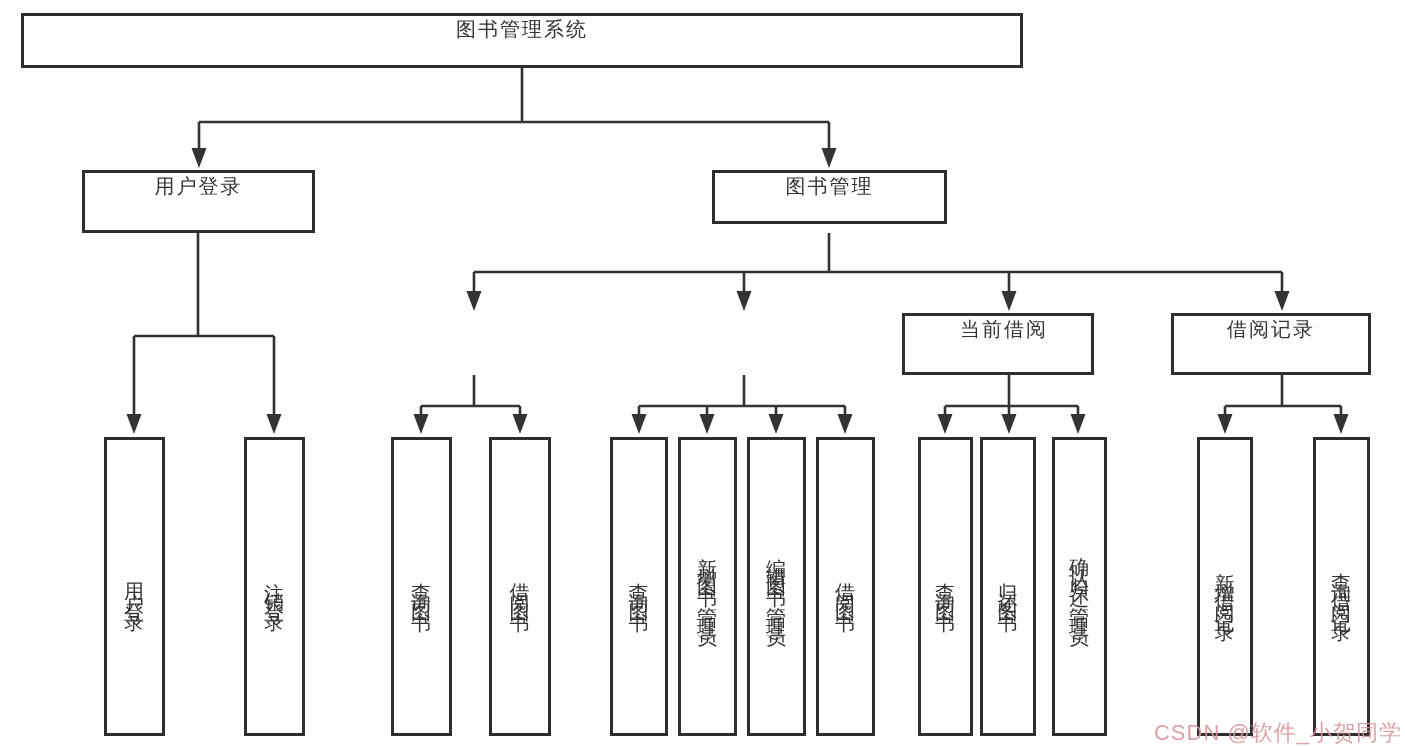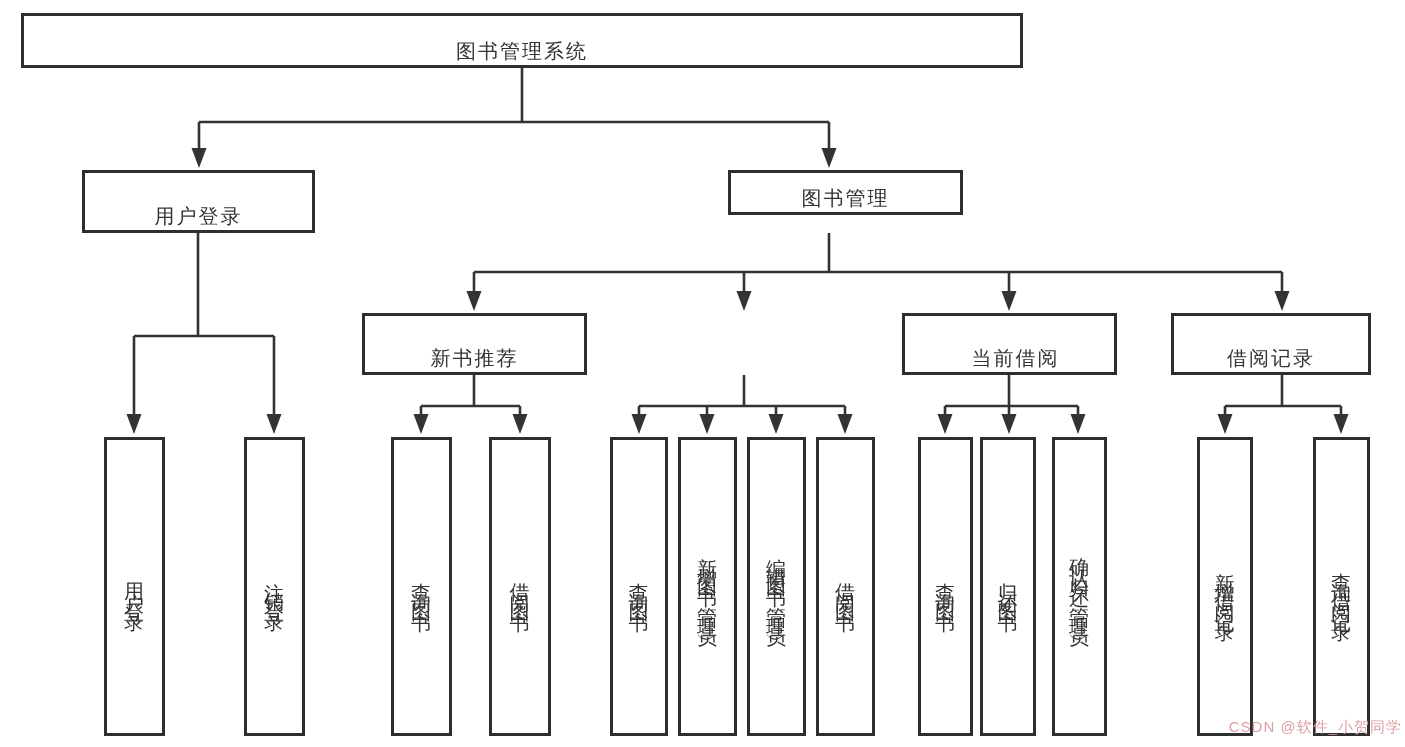--- a/index.html
+++ b/index.html
@@ -20,21 +20,21 @@
     left: 0; top: 0;
     width: 1405px; height: 747px;
     z-index: 1;
   }
   .hbox {
     position: absolute;
     box-sizing: border-box;
     border: 3px solid #2e2e2e;
     background: #ffffff;
     display: flex;
-    align-items: flex-end;
+    align-items: flex-start;
     justify-content: center;
     font-size: 20px;
     letter-spacing: 2px;
     color: #333333;
     z-index: 2;
   }
   .leaf {
     position: absolute;
     top: 437px;
     height: 299px;
@@ -52,21 +52,21 @@
     font-size: 20px;
     letter-spacing: 10px;
     line-height: 1.1;
     color: #333333;
     white-space: nowrap;
   }
   .watermark {
     position: absolute;
     top: 718px;
     right: 3px;
-    font-size: 15px;
+    font-size: 22px;
     letter-spacing: 1px;
     color: rgba(216, 150, 156, 0.9);
     z-index: 5;
     white-space: nowrap;
   }
 </style>
 </head>
 <body>
 
 <div id="canvas">
@@ -111,28 +111,25 @@
     </g>
   </svg>
 
   <div class="hbox" style="left:21px; top:13px; width:1002px; height:55px;">
     <span>图书管理系统</span>
   </div>
 
   <div class="hbox" style="left:82px; top:170px; width:233px; height:63px;">
     <span>用户登录</span>
   </div>
-  <div class="hbox" style="left:712px; top:170px; width:235px; height:45px;margin-left:16px;">
+  <div class="hbox" style="left:712px; top:170px; width:235px; height:54px;">
     <span>图书管理</span>
   </div>
 
-  <div class="hbox" style="left:362px; top:313px; width:225px; height:62px;">
-    <span>新书推荐</span>
-  </div>
-  <div class="hbox" style="left:902px; top:313px; width:215px; height:62px;padding-left:12px;">
+  <div class="hbox" style="left:902px; top:313px; width:192px; height:62px;padding-left:12px;">
     <span>当前借阅</span>
   </div>
   <div class="hbox" style="left:1171px; top:313px; width:200px; height:62px;">
     <span>借阅记录</span>
   </div>
 
   <div class="leaf" style="left:104px; width:61px;">
     <span class="vtext">用户登录</span>
   </div>
   <div class="leaf" style="left:244px; width:61px;">

